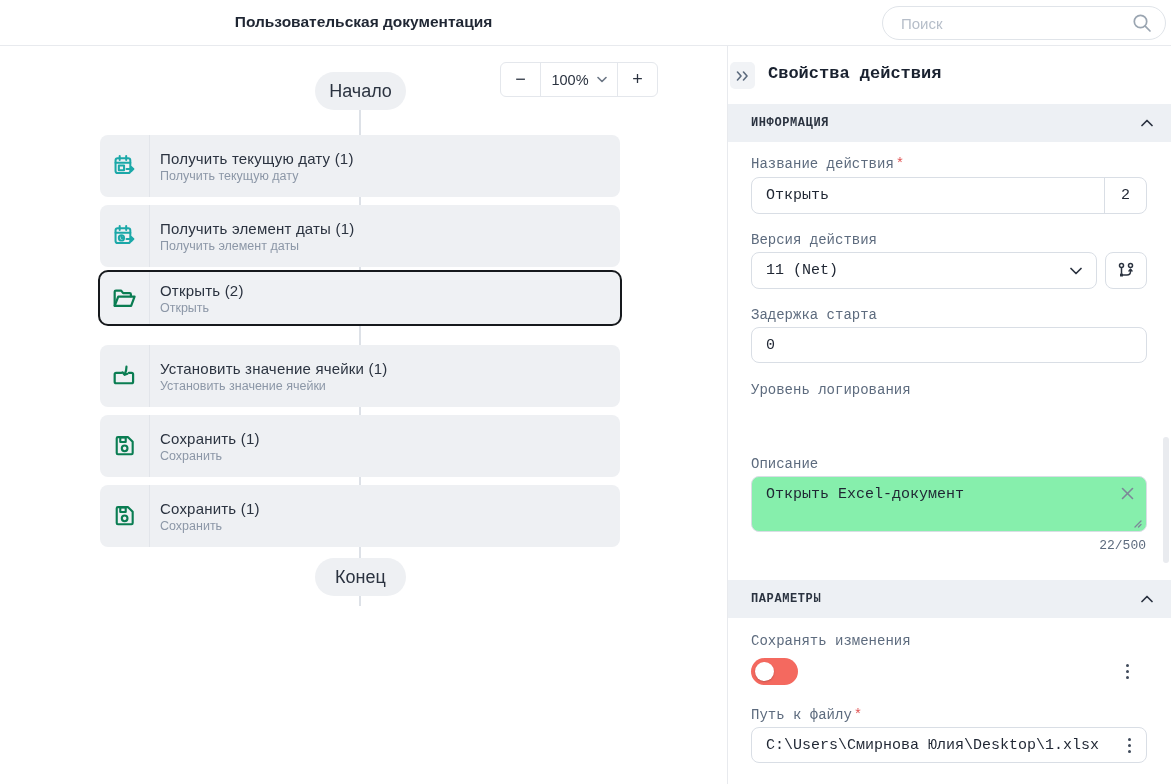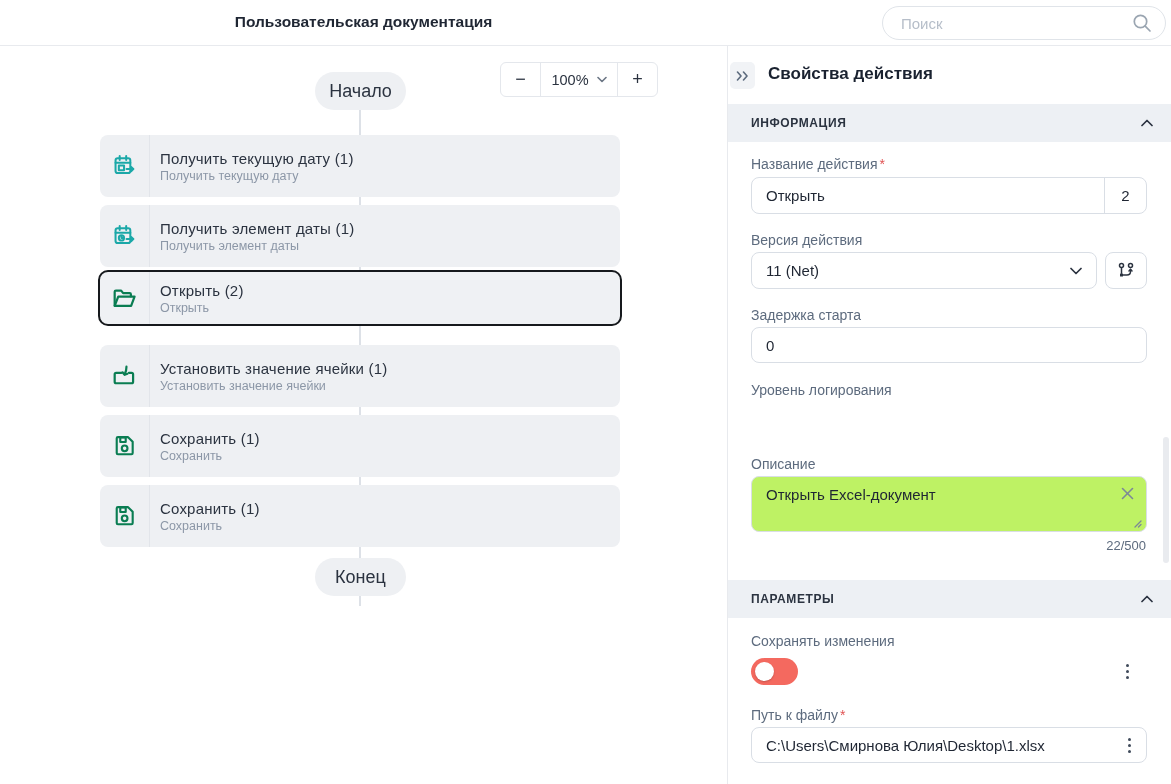--- a/index.html
+++ b/index.html
@@ -41,21 +41,21 @@
   .node.selected { left:98px; width:524px; height:56px; background:#eff1f4;
     border:2px solid #16191d; border-radius:10px; }
   .node-icon { width:50px; height:100%; flex:0 0 50px; display:flex; align-items:center;
     justify-content:center; border-right:1px solid #e2e5ea; }
   .node-text { padding-left:10px; display:flex; flex-direction:column; gap:2px; }
   .node-title { font-size:15px; color:#2b3340; font-weight:500; letter-spacing:.2px; }
   .node-sub { font-size:12.5px; color:#8c97a7; }
 
   
   .panel { position:absolute; left:727px; top:46px; width:444px; height:738px;
-    background:#fff; border-left:1px solid #e8eaee; }
+    background:#fff; border-left:1px solid #e8eaee;font-family:Liberation Mono, monospace; }
   .collapse-btn { position:absolute; left:2px; top:16px; width:25px; height:27px;
     background:#f1f3f6; border-radius:5px; display:flex; align-items:center;
     justify-content:center; cursor:pointer; }
   .panel-title { position:absolute; left:40px; top:18px; font-size:17px;
     font-weight:700; color:#1a2230; }
   .section-band { position:absolute; left:0; width:444px; height:38px; background:#edf0f4;
     display:flex; align-items:center; justify-content:space-between;
     padding:0 19px 0 23px; cursor:pointer; }
   .section-band span { font-size:12px; font-weight:700; letter-spacing:.6px; color:#2b3340; }
   .fld-label { position:absolute; left:23px; font-size:14px; color:#5d6b7e; }
@@ -70,21 +70,21 @@
     display:flex; align-items:center; justify-content:center; font-size:15px; color:#1f2633; }
   .select-box { position:absolute; left:23px; height:37px; border:1px solid #d9dee5;
     border-radius:8px; background:#fff; display:flex; align-items:center;
     justify-content:space-between; padding:0 14px; font-size:15px; color:#1f2633;
     cursor:pointer; }
   .select-box.dark { border-color:#97a1ad; }
   .icon-btn { position:absolute; width:42px; height:37px; border:1px solid #d9dee5;
     border-radius:8px; background:#fff; display:flex; align-items:center;
     justify-content:center; cursor:pointer; }
   .textarea-wrap { position:absolute; left:23px; width:396px; height:56px;
-    border:1px solid #d9dee5; border-radius:8px; background:#bef264; }
+    border:1px solid #d9dee5; border-radius:8px; background:#86efac; }
   .textarea-wrap textarea { width:100%; height:100%; border:none; outline:none;
     resize:none; padding:9px 38px 9px 14px; font-size:15px; color:#1f2633;
     font-family:inherit; background:transparent; }
   .clear-x { position:absolute; right:12px; top:10px; cursor:pointer; }
   .resize-grip { position:absolute; right:4px; bottom:3px; width:10px; height:10px; cursor:nwse-resize; }
   .counter { position:absolute; right:25px; font-size:13px; color:#5d6b7e; }
   .toggle { position:absolute; left:23px; width:47px; height:27px; border-radius:14px;
     background:#f4695f; cursor:pointer; }
   .toggle .knob { position:absolute; left:4px; top:4px; width:19px; height:19px;
     border-radius:50%; background:#fff; box-shadow:0 1px 2px rgba(0,0,0,.2); }

